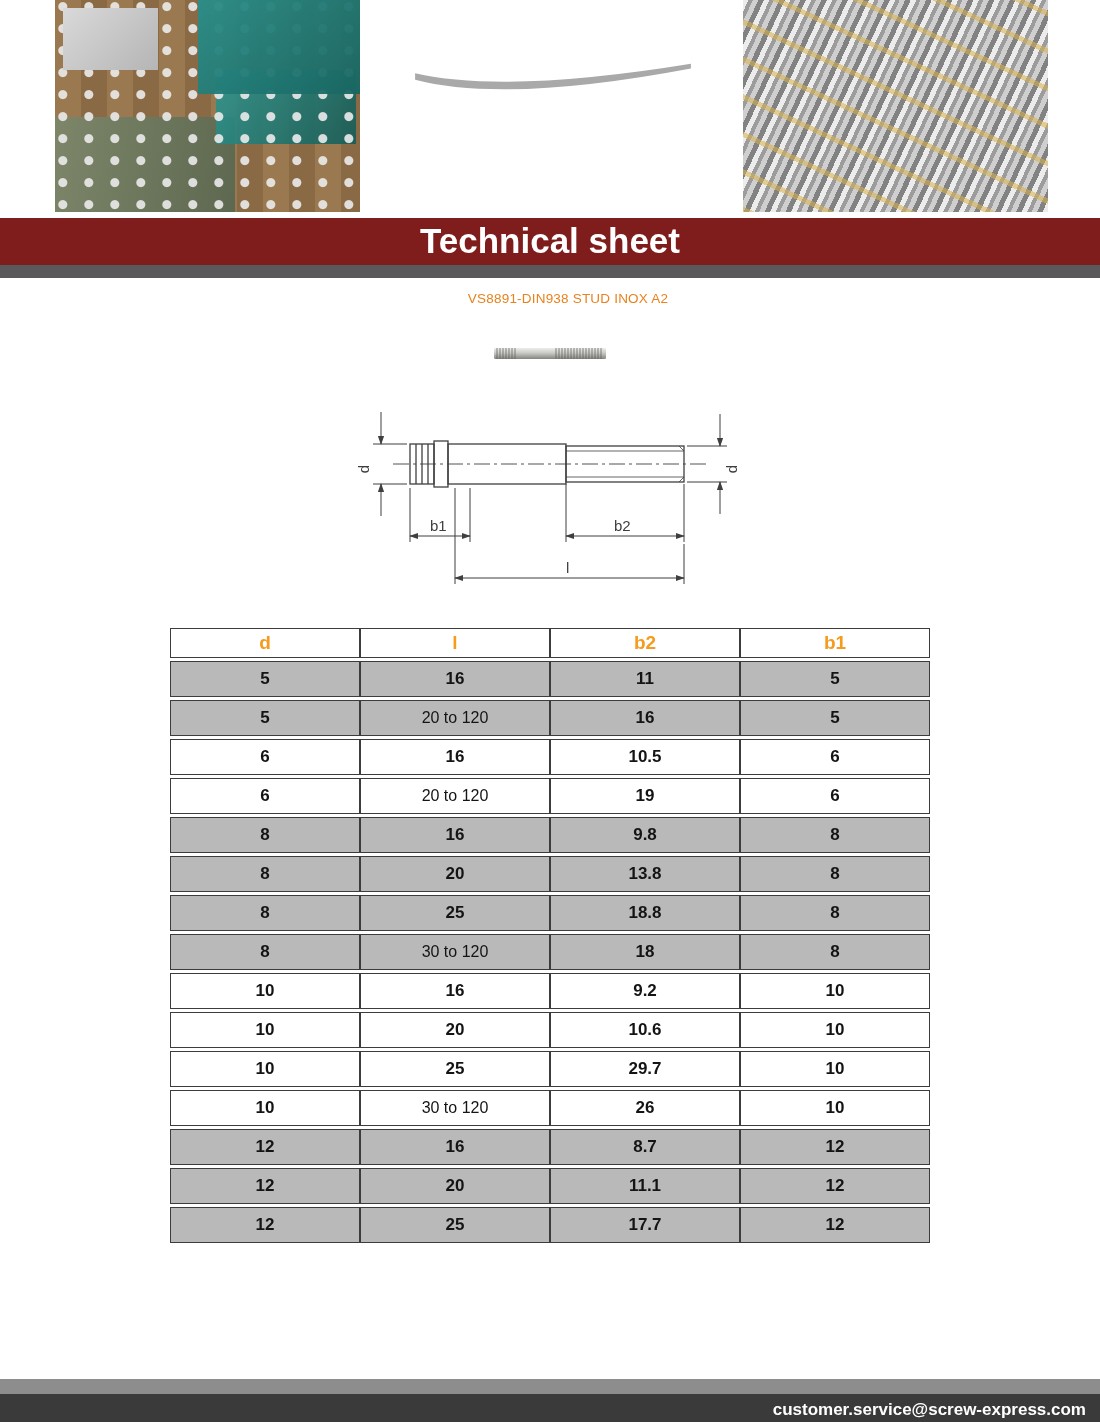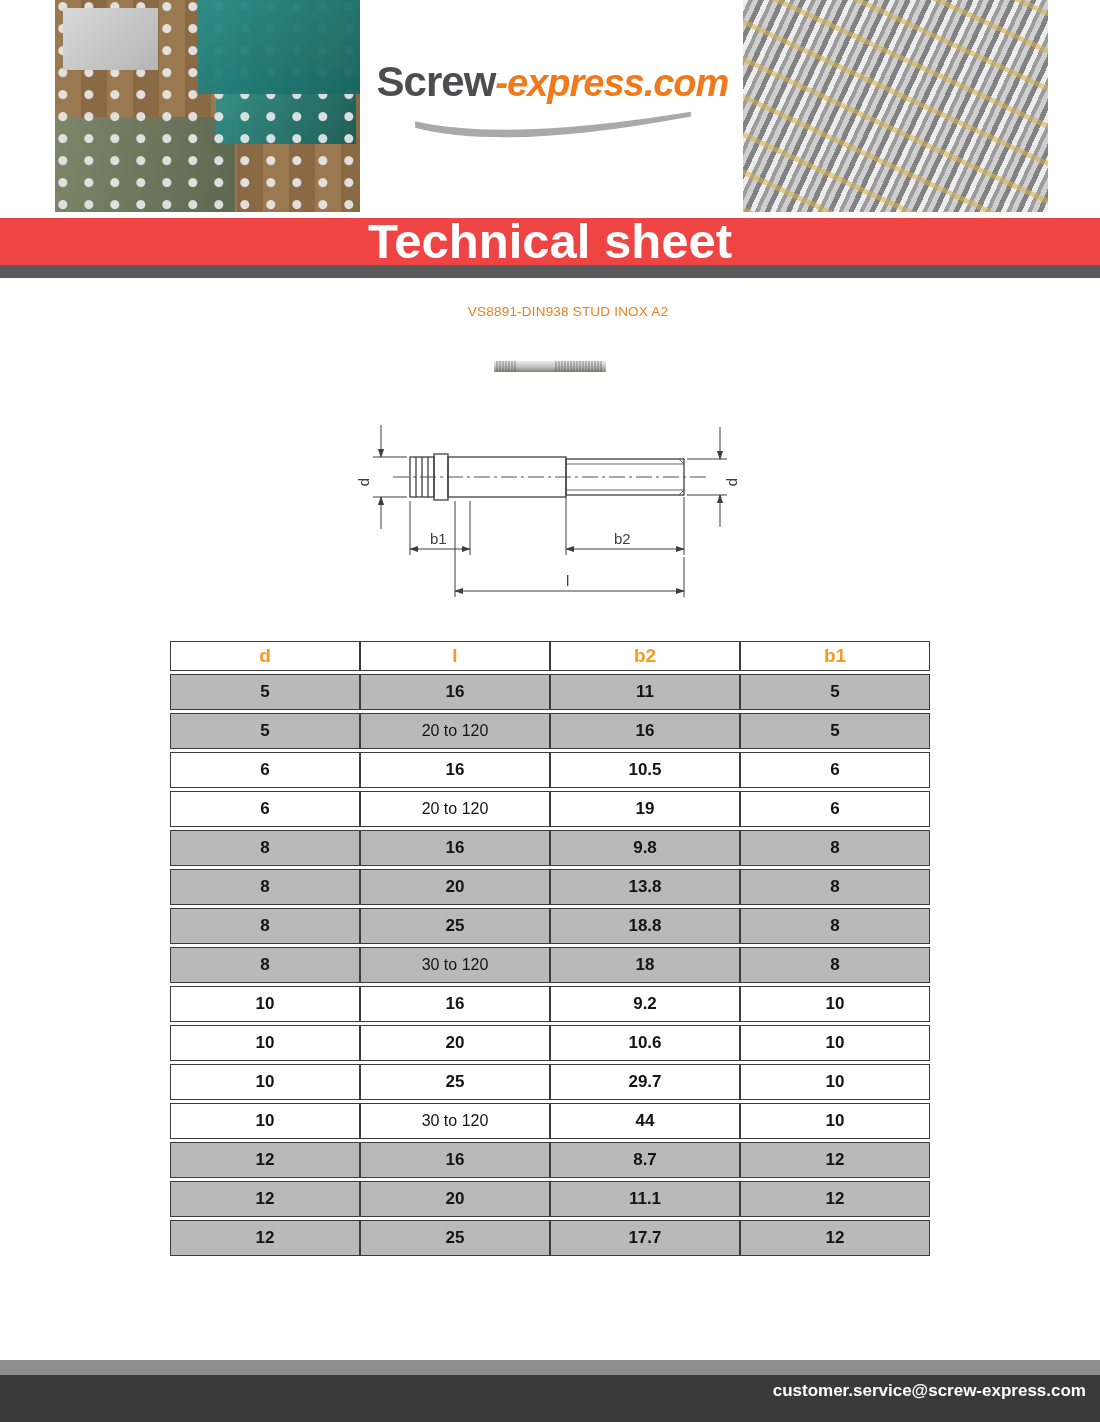--- a/index.html
+++ b/index.html
@@ -43,30 +43,30 @@
   }
   .logo-orange {
     font-size: 38px; font-weight: bold; font-style: italic; color: #f0791b;
     letter-spacing: -1px;
   }
   .swoosh { display: block; margin: 2px auto 0; width: 300px; height: 34px; }
 
   
   .banner {
     margin-top: 6px; height: 47px;
-    background: #ef4444;
+    background: #7f1d1d;
     color: #ffffff; text-align: center;
-    font-size: 49px; font-weight: bold; line-height: 46px;
+    font-size: 35px; font-weight: bold; line-height: 46px;
     letter-spacing: 0px;
   }
   .banner-strip { height: 13px; background: #59595b; }
 
   
   .product-title {
-    margin-top: 26px; text-align: center;
+    margin-top: 13px; text-align: center;
     color: #e8821e; font-size: 13.5px; font-weight: 500;
     letter-spacing: .2px;
     padding-left: 36px;
   }
   .product-image { width: 120px; margin: 34px auto 0; height: 30px; }
 
   
   .drawing { width: 430px; margin: 22px auto 0; }
 
   
@@ -85,32 +85,31 @@
     font-size: 17px; font-weight: bold; color: #141414;
   }
   .spec-table tr.gray td { background: #b9b9b9; }
   .spec-table tr.white td { background: #ffffff; }
   .spec-table td.range { font-size: 16px; font-weight: normal; }
 
   
   .footer { position: absolute; left: 0; right: 0; bottom: 0; }
   .footer-light { height: 15px; background: #8d8d8d; }
   .footer-dark {
-    height: 47px; background: #3a3a3a;
+    height: 28px; background: #3a3a3a;
     color: #ffffff; font-size: 17px; font-weight: bold;
     text-align: right; line-height: 31px; padding-right: 14px;
   }
 </style>
 </head>
 <body>
 
 <div class="header">
   <div class="photo left"></div>
   <div class="logo-area">
-    <div class="logo-line"><span class="logo-dark">Screw</span><span class="logo-orange">-express.com</span></div>
     <svg class="swoosh" viewBox="0 0 300 36">
       <path d="M4,14 Q100,36 296,4 L296,9 Q100,46 4,21 Z" fill="#a9a9a9"></path>
     </svg>
   </div>
   <div class="photo right"></div>
 </div>
 
 <div class="banner">Technical sheet</div>
 <div class="banner-strip"></div>
 
@@ -279,21 +278,21 @@
       </tr>
       <tr class="white">
         <td>10</td>
         <td>25</td>
         <td>29.7</td>
         <td>10</td>
       </tr>
       <tr class="white">
         <td>10</td>
         <td class="range">30 to 120</td>
-        <td>44</td>
+        <td>26</td>
         <td>10</td>
       </tr>
       <tr class="gray">
         <td>12</td>
         <td>16</td>
         <td>8.7</td>
         <td>12</td>
       </tr>
       <tr class="gray">
         <td>12</td>

